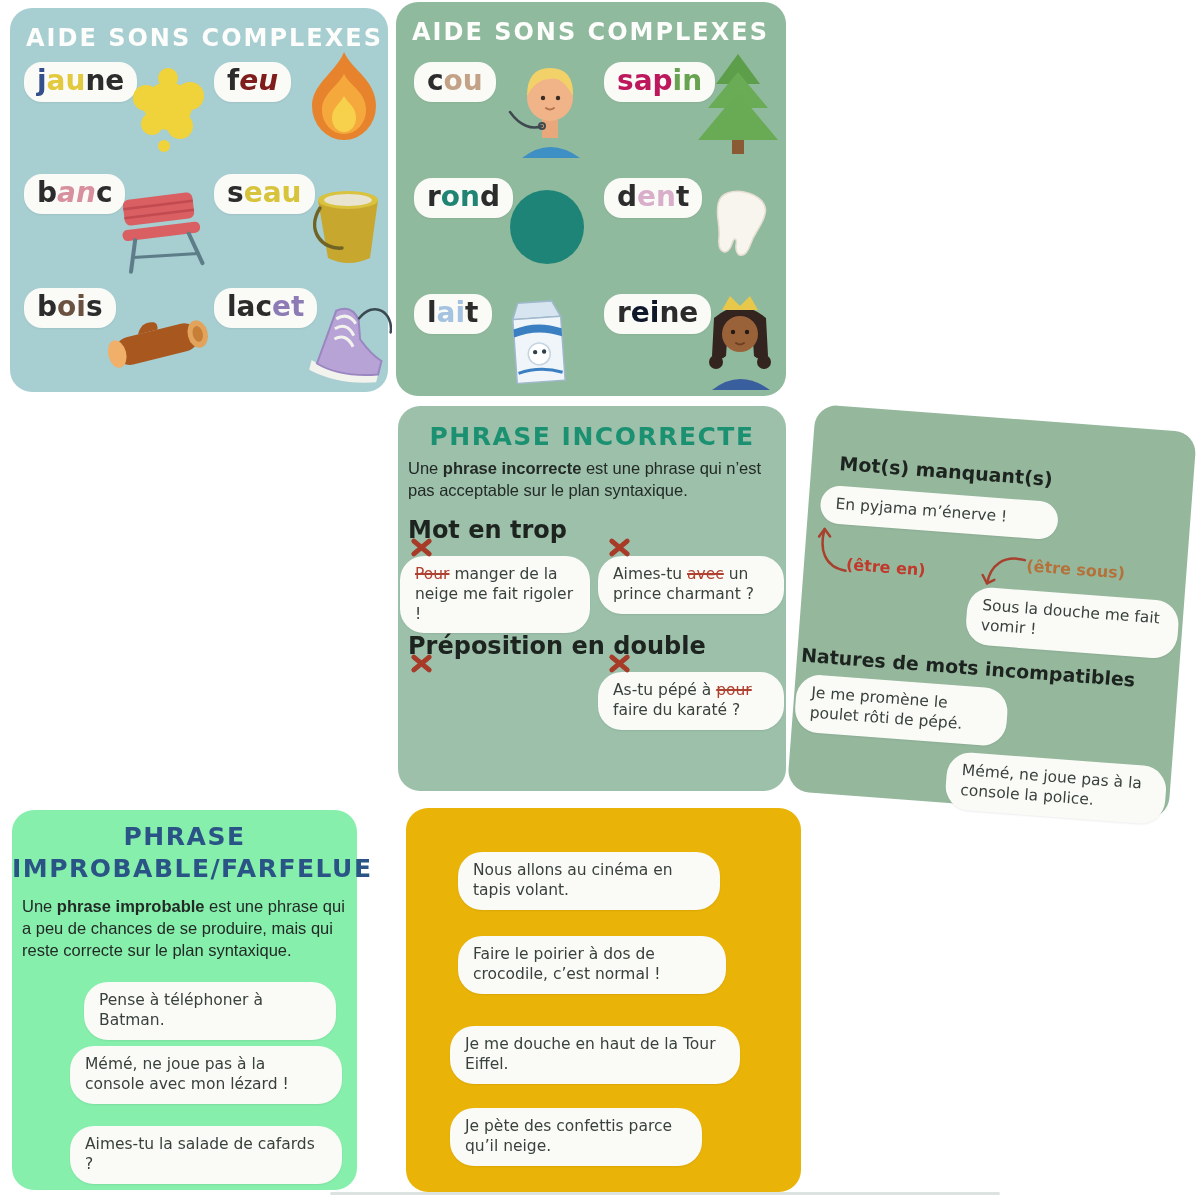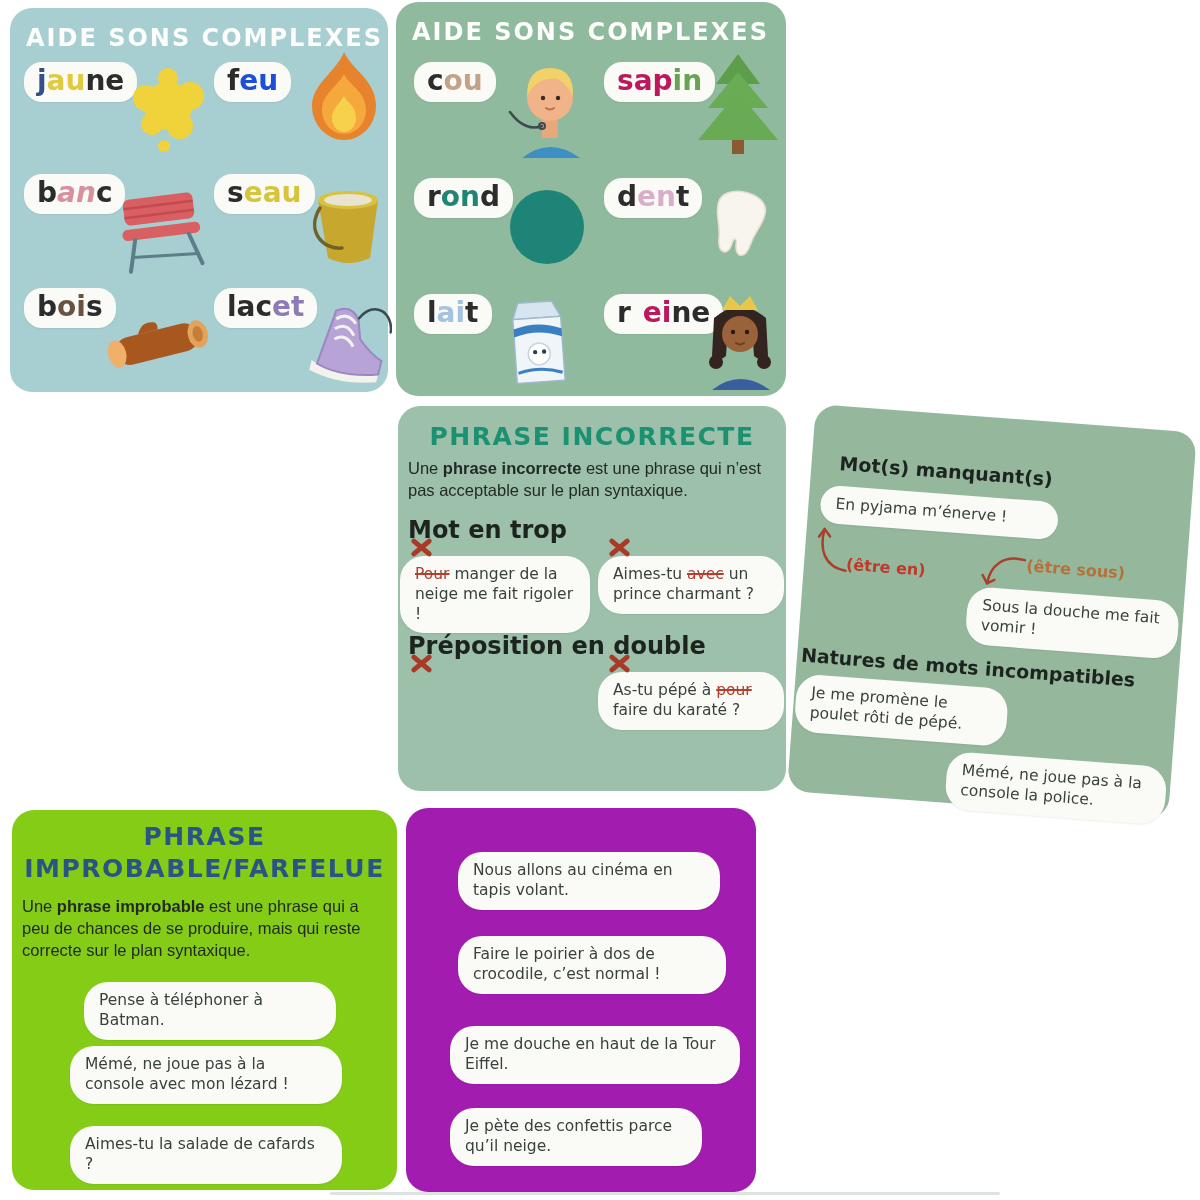--- a/index.html
+++ b/index.html
@@ -63,21 +63,21 @@
         <circle cx="28" cy="44" r="13" fill="#f0d23a"></circle>
         <circle cx="72" cy="42" r="14" fill="#f0d23a"></circle>
         <circle cx="62" cy="72" r="13" fill="#f0d23a"></circle>
         <circle cx="34" cy="70" r="11" fill="#f0d23a"></circle>
         <circle cx="50" cy="24" r="10" fill="#f0d23a"></circle>
         <circle cx="46" cy="92" r="6" fill="#f0d23a"></circle>
       </svg>
     </div>
 
     <div class="pill" style="left:204px; top:54px;">
-      <span style="color: rgb(44, 44, 44);">f</span><span style="color: #1d4ed8;">eu</span>
+      <span style="color: rgb(44, 44, 44);">f</span><span style="color: #7f1d1d; font-style: italic;">eu</span>
     </div>
     <div class="icon-box" style="left:294px; top:40px;">
       <svg width="80" height="100" viewBox="0 0 80 100">
         <path d="M40 4 C48 22 72 32 72 58 A32 34 0 1 1 8 58 C8 36 32 24 40 4 Z" fill="#e8832d"></path>
         <path d="M40 26 C46 38 62 44 62 62 A22 24 0 1 1 18 62 C18 46 34 38 40 26 Z" fill="#f5a93c"></path>
         <path d="M40 48 C44 56 52 58 52 70 A12 14 0 1 1 28 70 C28 60 36 56 40 48 Z" fill="#f8d14c"></path>
       </svg>
     </div>
 
     <div class="pill" style="left:14px; top:166px;">
@@ -202,21 +202,21 @@
           <path d="M10 44 Q34 36 58 46 L58 54 Q34 44 10 52 Z" fill="#3a7fc1"></path>
           <circle cx="34" cy="70" r="11" fill="#ffffff" stroke="#c4d4e2" stroke-width="1.5"></circle>
           <circle cx="30" cy="68" r="2.2" fill="#30414e"></circle>
           <circle cx="39" cy="68" r="2.2" fill="#30414e"></circle>
           <path d="M12 88 Q34 82 56 90" stroke="#3a7fc1" stroke-width="3" fill="none"></path>
         </g>
       </svg>
     </div>
 
     <div class="pill" style="left:208px; top:292px;">
-      <span style="color: rgb(44, 44, 44);">r</span><span style="color: #be185d; margin-left: 12px;">ei</span><span style="color: rgb(44, 44, 44);">ne</span>
+      <span style="color: rgb(44, 44, 44);">r</span><span style="color: #0f172a;">ei</span><span style="color: rgb(44, 44, 44);">ne</span>
     </div>
     <div class="icon-box" style="left:296px; top:280px;">
       <svg width="95" height="110" viewBox="0 0 95 110">
         <path d="M20 108 Q48 86 78 108 Z" fill="#3a5f9e"></path>
         <path d="M22 36 Q48 14 74 36 L76 74 Q68 80 62 74 L60 44 Q48 36 36 44 L34 74 Q28 80 20 74 Z" fill="#33241f"></path>
         <circle cx="24" cy="80" r="7" fill="#33241f"></circle>
         <circle cx="72" cy="80" r="7" fill="#33241f"></circle>
         <path d="M30 28 L38 14 L48 24 L58 14 L66 28 Z" fill="#e8c84a"></path>
         <circle cx="48" cy="52" r="18" fill="#9a6238"></circle>
         <circle cx="41" cy="50" r="2.2" fill="#241a16"></circle>
@@ -271,32 +271,32 @@
     <svg style="position:absolute; left:176px; top:134px;" width="46" height="42" viewBox="0 0 46 42">
       <path d="M44 6 C22 2 10 14 8 32" stroke="#a8402e" stroke-width="2.5" fill="none" stroke-linecap="round"></path>
       <path d="M8 32 L3 24 M8 32 L15 28" stroke="#a8402e" stroke-width="2.5" fill="none" stroke-linecap="round"></path>
     </svg>
     <div class="bubble" style="left:166px; top:170px; width:212px;">Sous la douche me fait vomir !</div>
     <div class="sec-head" style="left:4px; top:240px; font-size:19px;">Natures de mots incompatibles</div>
     <div class="bubble" style="left:2px; top:270px; width:212px;">Je me promène le poulet rôti de pépé.</div>
     <div class="bubble" style="left:158px; top:336px; width:220px;">Mémé, ne joue pas à la console la police.</div>
   </div>
 
-  <div class="card" style="left: 12px; top: 810px; width: 385px; height: 380px; background: #84cc16;">
+  <div class="card" style="left: 12px; top: 810px; width: 345px; height: 380px; background: #86efac;">
     <div class="ttl-blue" style="top:12px;">PHRASE</div>
     <div class="ttl-blue" style="top:44px;">IMPROBABLE/FARFELUE</div>
     <div class="intro" style="left:10px; right:8px; top:86px;">
       <span>Une </span><span class="b">phrase improbable</span><span> est une phrase qui a peu de chances de se produire, mais qui reste correcte sur le plan syntaxique.</span>
     </div>
     <div class="bubble" style="left:72px; top:172px; width:252px;">Pense à téléphoner à Batman.</div>
     <div class="bubble" style="left:58px; top:236px; width:272px;">Mémé, ne joue pas à la console avec mon lézard !</div>
     <div class="bubble" style="left:58px; top:316px; width:272px;">Aimes-tu la salade de cafards ?</div>
   </div>
 
-  <div class="card" style="left: 406px; top: 808px; width: 350px; height: 384px; background: #a21caf;">
+  <div class="card" style="left: 406px; top: 808px; width: 395px; height: 384px; background: #eab308;">
     <div class="bubble" style="left:52px; top:44px; width:262px;">Nous allons au cinéma en tapis volant.</div>
     <div class="bubble" style="left:52px; top:128px; width:268px;">Faire le poirier à dos de crocodile, c’est normal !</div>
     <div class="bubble" style="left:44px; top:218px; width:290px;">Je me douche en haut de la Tour Eiffel.</div>
     <div class="bubble" style="left:44px; top:300px; width:252px;">Je pète des confettis parce qu’il neige.</div>
   </div>
 
   <div class="shadow-line"></div>
 </div>
 
 </body></html>

